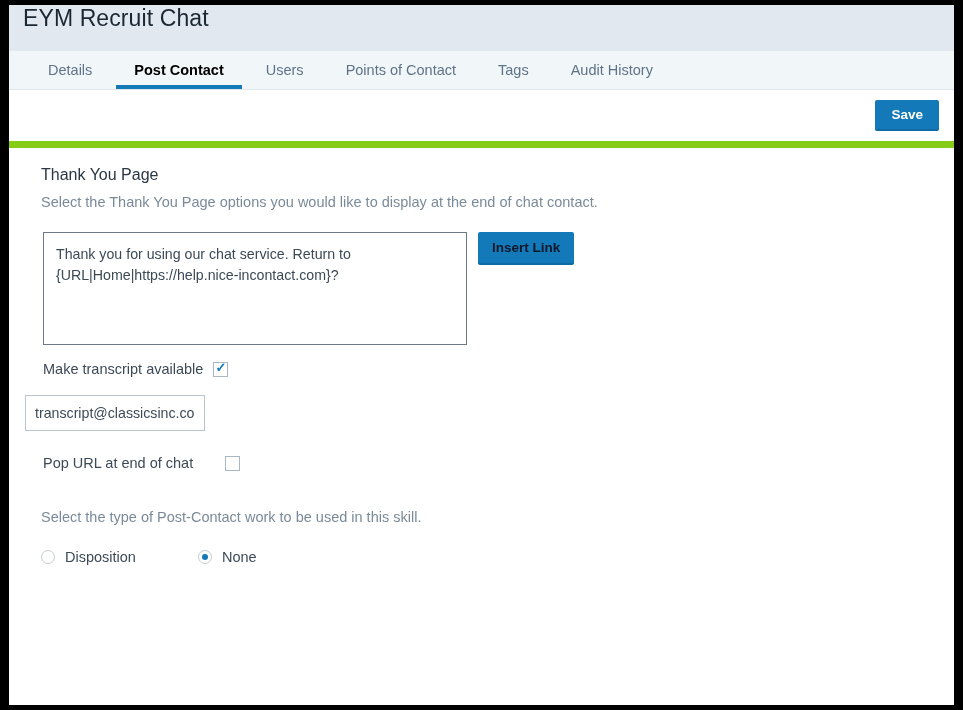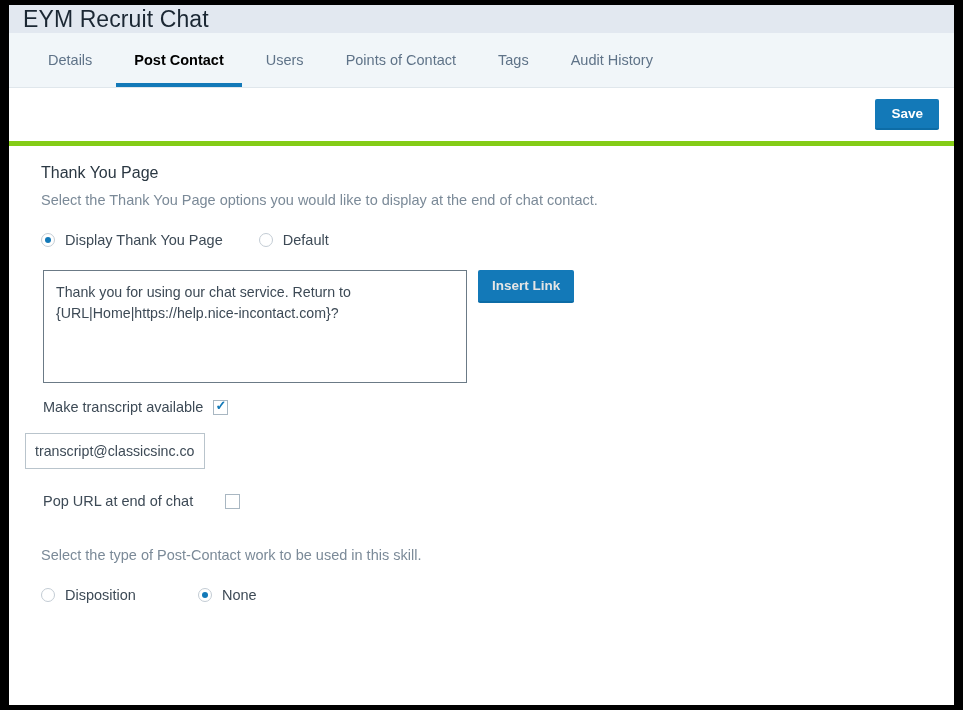--- a/index.html
+++ b/index.html
@@ -28,38 +28,38 @@
     left: 9px;
     top: 5px;
     width: 945px;
     height: 700px;
     background: #ffffff;
     overflow: hidden;
   }
 
   
   .app-header {
-    height: 28px;
+    height: 46px;
     background: #e2e8f0;
     display: flex;
-    align-items: flex-end;
+    align-items: flex-start;
     padding: 0 0 0 14px;
     box-sizing: border-box;
   }
   .app-title {
     font-size: 23px;
     color: #1b2733;
     font-weight: 400;
     letter-spacing: 0.1px;
     white-space: nowrap;
   }
 
   
   .tabbar {
-    height: 55px;
+    height: 39px;
     background: #f1f6f9;
     display: flex;
     align-items: stretch;
     padding-left: 18px;
     box-sizing: border-box;
     border-bottom: 1px solid #e0e7ec;
   }
   .tab {
     display: flex;
     align-items: center;
@@ -81,21 +81,21 @@
     right: 3px;
     bottom: 0;
     height: 4px;
     background: #1379b8;
   }
 
   
   .toolbar {
     height: 58px;
     background: #ffffff;
-    border-bottom: 5px solid #84cc16;
+    border-bottom: 7px solid #84cc16;
     display: flex;
     align-items: center;
     justify-content: flex-end;
     padding-right: 15px;
     box-sizing: border-box;
   }
   .btn-primary {
     background: #1379b8;
     border: none;
     border-bottom: 2px solid #0d6ca6;
@@ -183,21 +183,21 @@
     color: #3d4a56;
     line-height: 1.45;
     resize: none;
     outline: none;
   }
   .insert-link-btn {
     margin-left: 11px;
     background: #1379b8;
     border: none;
     border-bottom: 2px solid #0d6ca6;
-    color: #e5e5e5;
+    color: #0f172a;
     font-family: "Liberation Sans", sans-serif;
     font-size: 13.5px;
     font-weight: bold;
     padding: 9px 14px 8px 14px;
     border-radius: 2px;
     cursor: pointer;
     line-height: 1;
     white-space: nowrap;
   }
 
@@ -286,30 +286,20 @@
 
     <div class="toolbar">
       <button class="btn-primary">Save</button>
     </div>
 
     <div class="content">
 
       <div class="section-title">Thank You Page</div>
       <div class="section-desc">Select the Thank You Page options you would like to display at the end of chat contact.</div>
 
-      <div class="radio-row">
-        <div class="radio-opt">
-          <span class="radio checked"></span>
-          <span class="radio-label">Display Thank You Page</span>
-        </div>
-        <div class="radio-opt">
-          <span class="radio"></span>
-          <span class="radio-label">Default</span>
-        </div>
-      </div>
 
       <div class="editor-row">
         <textarea class="ty-textarea" style="">Thank you for using our chat service. Return to {URL|Home|https://help.nice-incontact.com}?</textarea>
         <button class="insert-link-btn">Insert Link</button>
       </div>
 
       <div class="field-row transcript-row">
         <span class="field-label">Make transcript available</span>
         <span class="checkbox checked"></span>
       </div>

